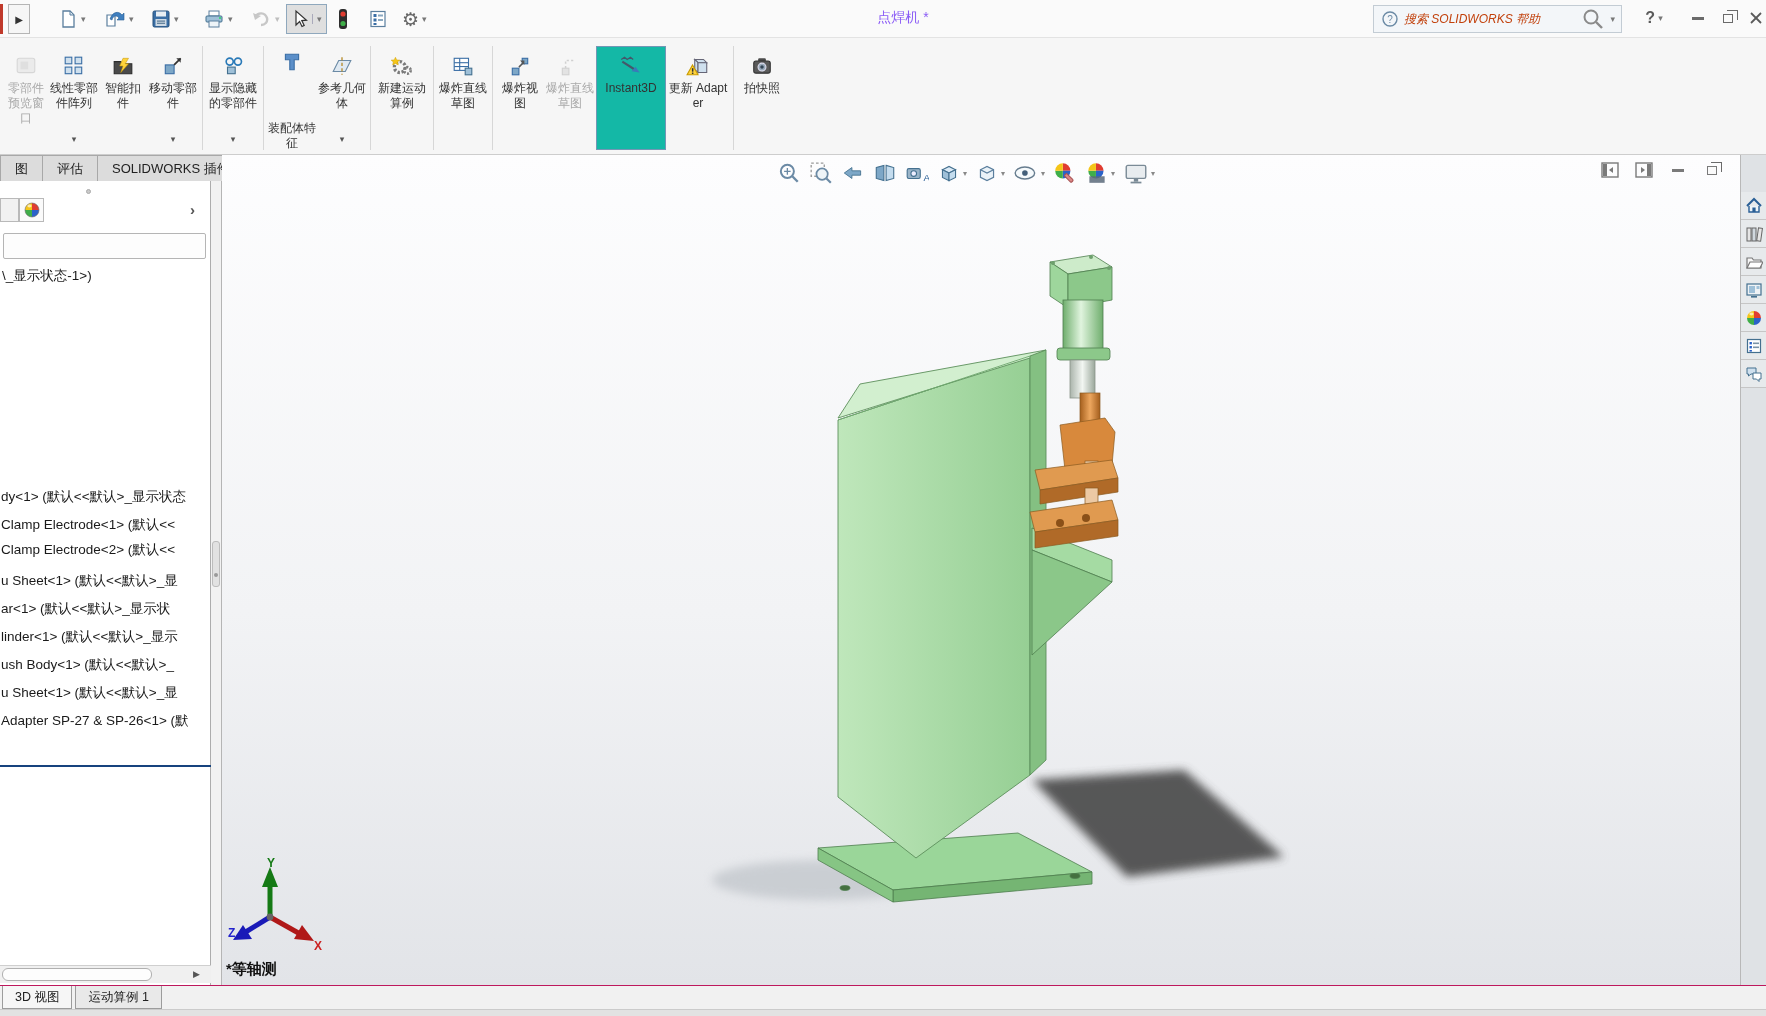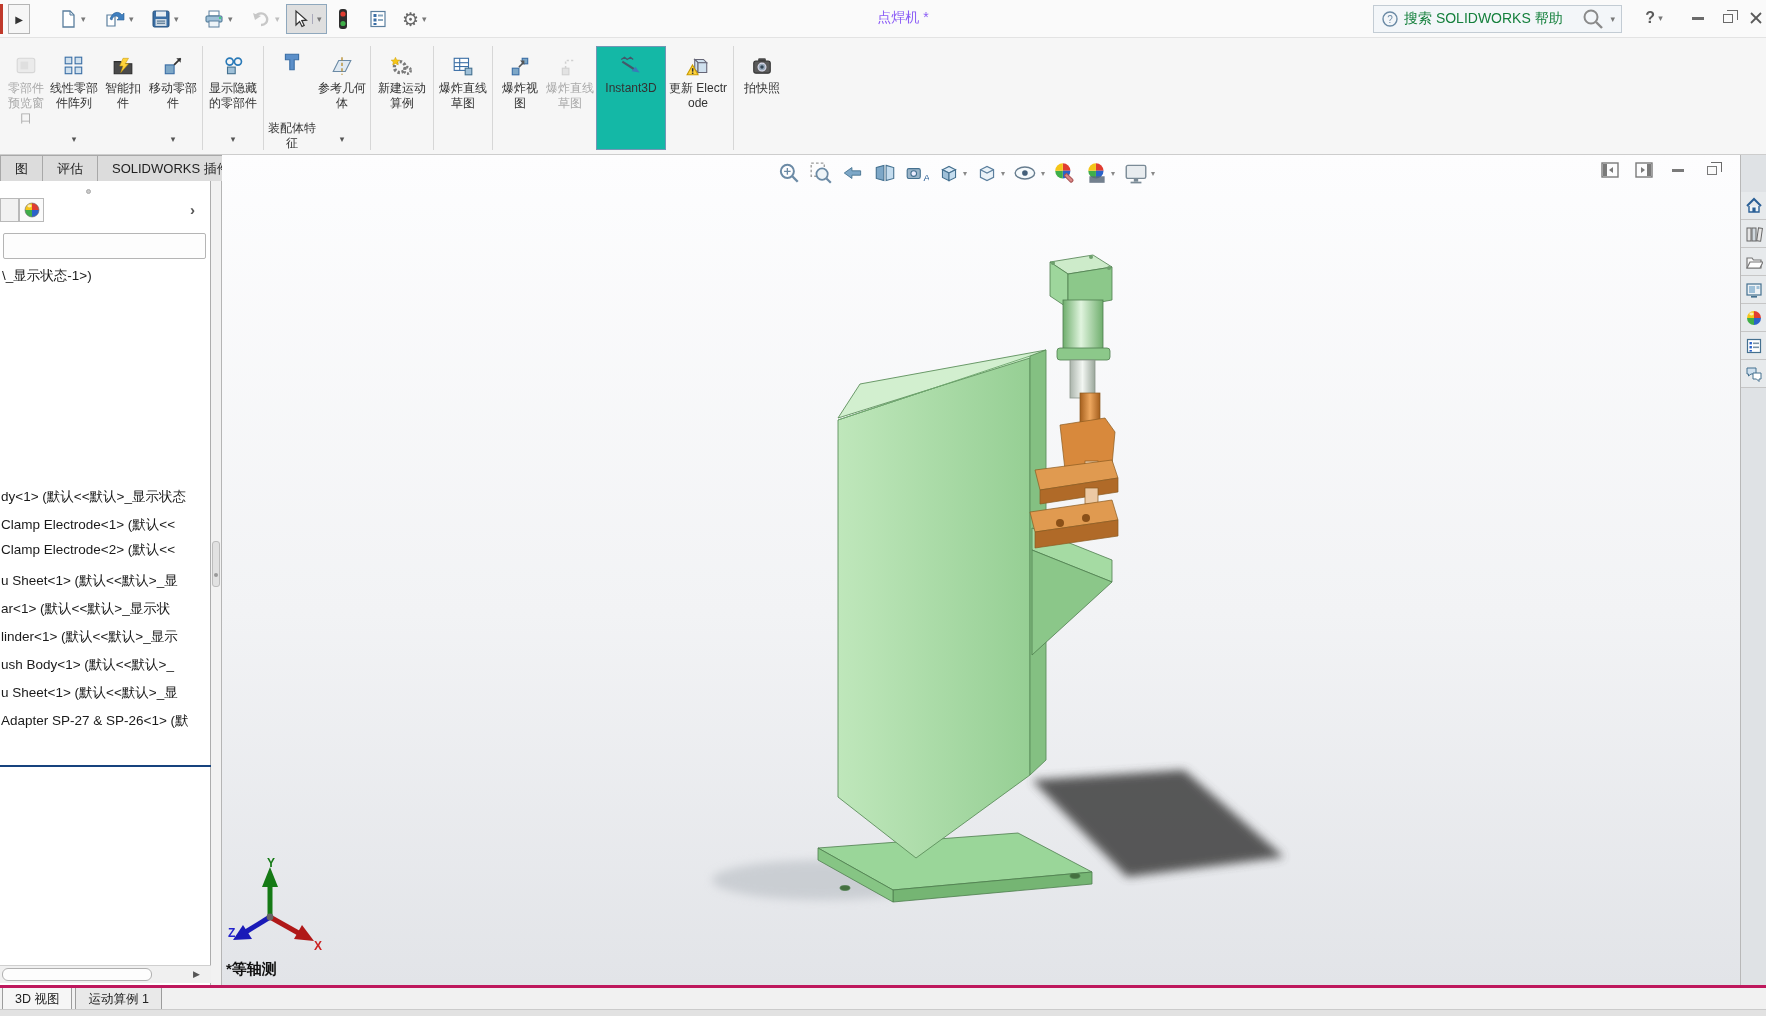--- a/index.html
+++ b/index.html
@@ -13,21 +13,21 @@
   .red-sliver { position:absolute; left:0; top:4px; width:3px; height:30px; background:#c0392b; }
   .qt-btn { position:absolute; top:4px; height:30px; display:flex; align-items:center; justify-content:center; }
   .qt-caret { font-size:9px; color:#777; margin-left:3px; }
   .flyout-box { border:1px solid #b5b5b5; background:#f6f6f6; width:22px; }
   .sel-box { border:1px solid #8fa8bd; background:#dfdfdf; padding:0 4px; }
   #win-title { position:absolute; left:773px; top:9px; width:260px; text-align:center;
                font-size:14px; color:#8b5cf6; }
   #searchbox { position:absolute; left:1373px; top:5px; width:249px; height:28px;
                background:#f3f6f9; border:1px solid #c3ccd4; display:flex; align-items:center; }
   #searchbox .q-ic { margin:0 6px 0 8px; }
-  #search-text { font-size:14px; color:#15803d; flex:1; }
+  #search-text { font-size:12px; color:#c2410c; flex:1;font-style:italic; }
   .tb-glyph { color:#5a5a5a; font-size:15px; }
   .win-ctl { position:absolute; top:8px; width:24px; height:20px; display:flex; align-items:center; justify-content:center; color:#5a5a5a; }
   .restore-sq { width:10px; height:9px; border:1.5px solid #6a6a6a; background:#fafafa; position:relative; }
   .restore-sq::before { content:""; position:absolute; left:3px; top:-5px; width:10px; height:9px;
                         border:1.5px solid #6a6a6a; border-bottom:none; border-left:none; }
   .min-bar { width:12px; height:3px; background:#6a6a6a; }
 
   
   #ribbon { position:absolute; left:0; top:38px; width:1766px; height:117px;
             background:#f6f6f6; border-bottom:1px solid #cdcdcd; }
@@ -84,21 +84,21 @@
   #triad { position:absolute; left:6px; top:700px; }
 
   
   #taskpane { position:absolute; left:1740px; top:155px; width:26px; height:830px;
               background:#dfe2e5; border-left:1px solid #b8b8b8; }
   .tp-cell { position:absolute; left:0; width:26px; height:28px; display:flex; align-items:center;
              justify-content:center; border-bottom:1px solid #c6c6c6; background:#e7eaec; }
 
   
   #statusrow { position:absolute; left:0; top:985px; width:1766px; height:24px;
-               background:#f1f1f1; border-top:3px solid #be185d; display:flex; }
+               background:#f1f1f1; border-top:1px solid #be185d; display:flex; }
   .stab { font-size:12.5px; color:#222; background:#e9e9e9; border:1px solid #9c9c9c; border-top:none;
           padding:3px 12px 0 12px; height:23px; }
   .stab + .stab { margin-left:3px; }
   #bottomstrip { position:absolute; left:0; top:1009px; width:1766px; height:7px;
                  background:#e2e2e2; border-top:1px solid #cbcbcb; }
   svg { display:block; }
 </style>
 </head>
 <body>
 <div id="app">
@@ -367,21 +367,21 @@
               <g stroke="#667" fill="#cfe0ee">
                 <polygon points="8,4 16,4 19,7 11,7"></polygon>
                 <polygon points="8,4 11,7 11,16 8,13"></polygon>
                 <polygon points="11,7 19,7 19,16 11,16"></polygon>
               </g>
               <polygon points="6,9 11,18 1,18" fill="#ffd33c" stroke="#c99b00"></polygon>
               <rect x="5.4" y="12" width="1.4" height="3.2" fill="#333"></rect>
               <rect x="5.4" y="16" width="1.4" height="1.3" fill="#333"></rect>
             </svg>
           </span>
-      <span>更新 Electrode</span>
+      <span>更新 Adapter</span>
     </div>
     <div class="rdiv"></div>
     <div class="rbtn" style="width:50px;">
       <span class="ric">
             <svg width="22" height="22" viewBox="0 0 20 20">
               <rect x="6.5" y="3" width="7" height="3.5" rx="1" fill="#4a4a4a"></rect>
               <rect x="2.5" y="5.5" width="15" height="11" rx="2" fill="#5a5a5a" stroke="#333"></rect>
               <circle cx="10" cy="11" r="3.6" fill="#9ab" stroke="#dde"></circle>
               <circle cx="10" cy="11" r="1.6" fill="#345"></circle>
             </svg>

